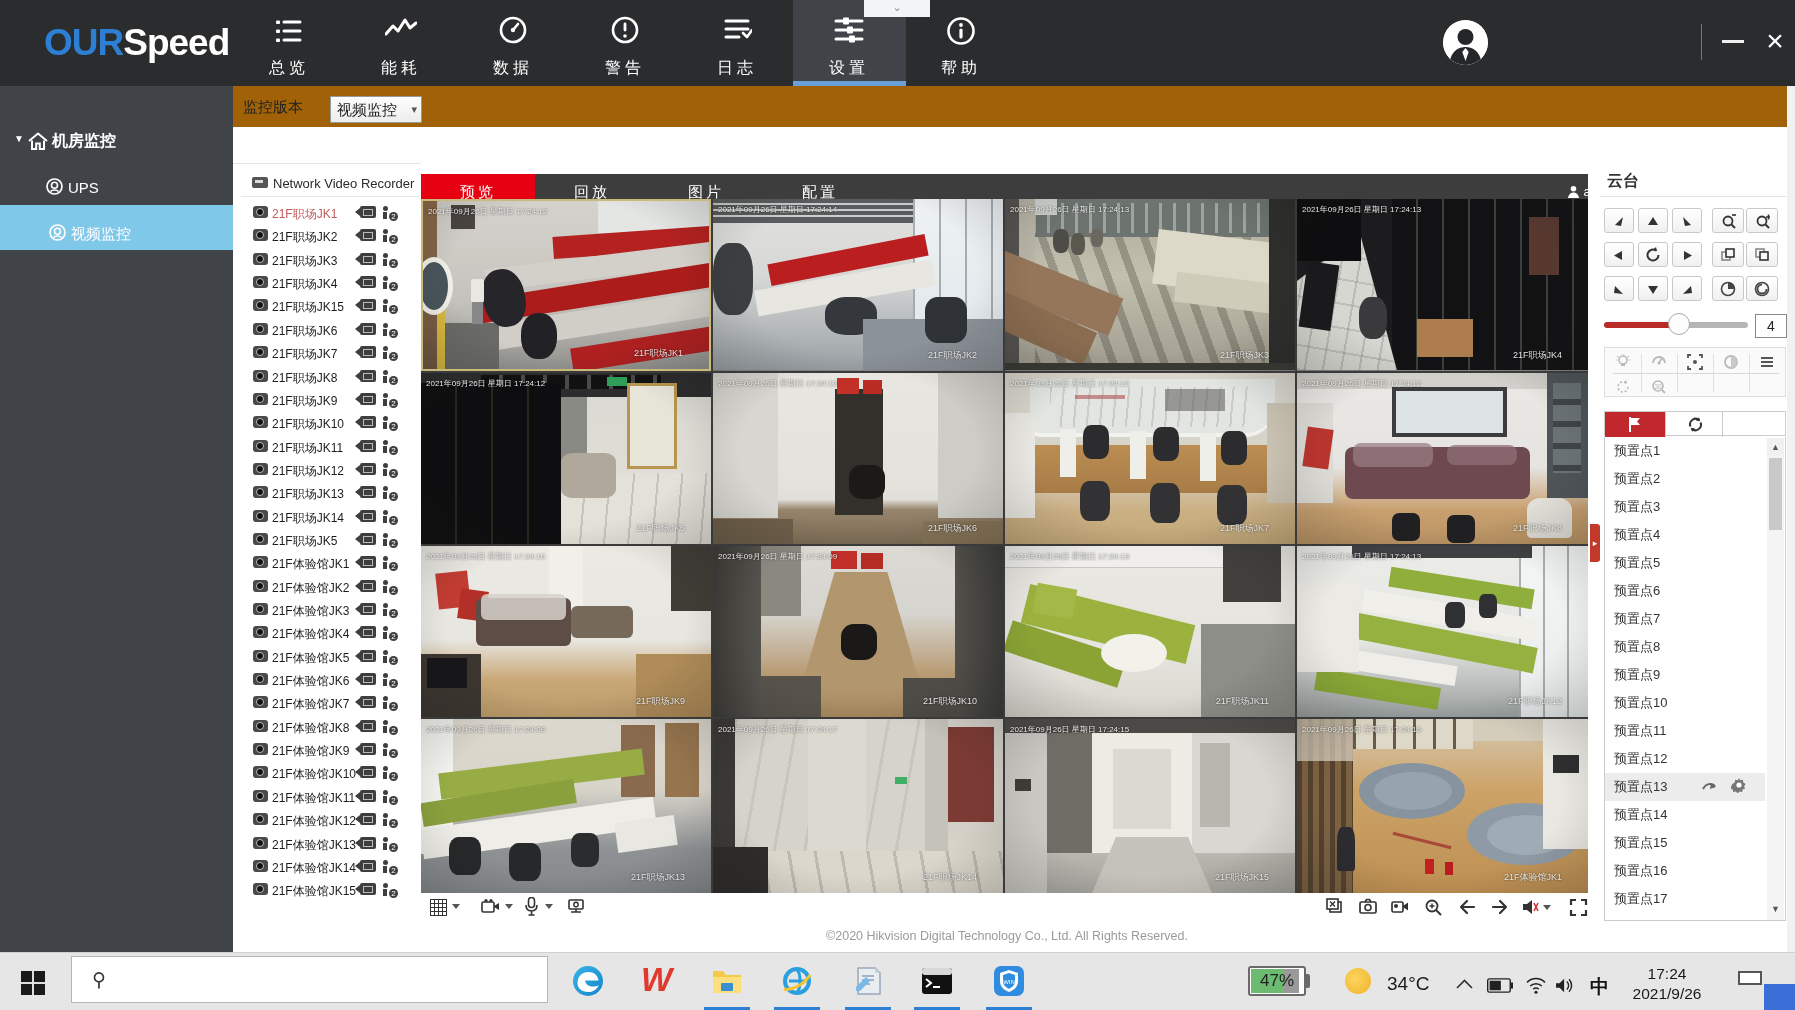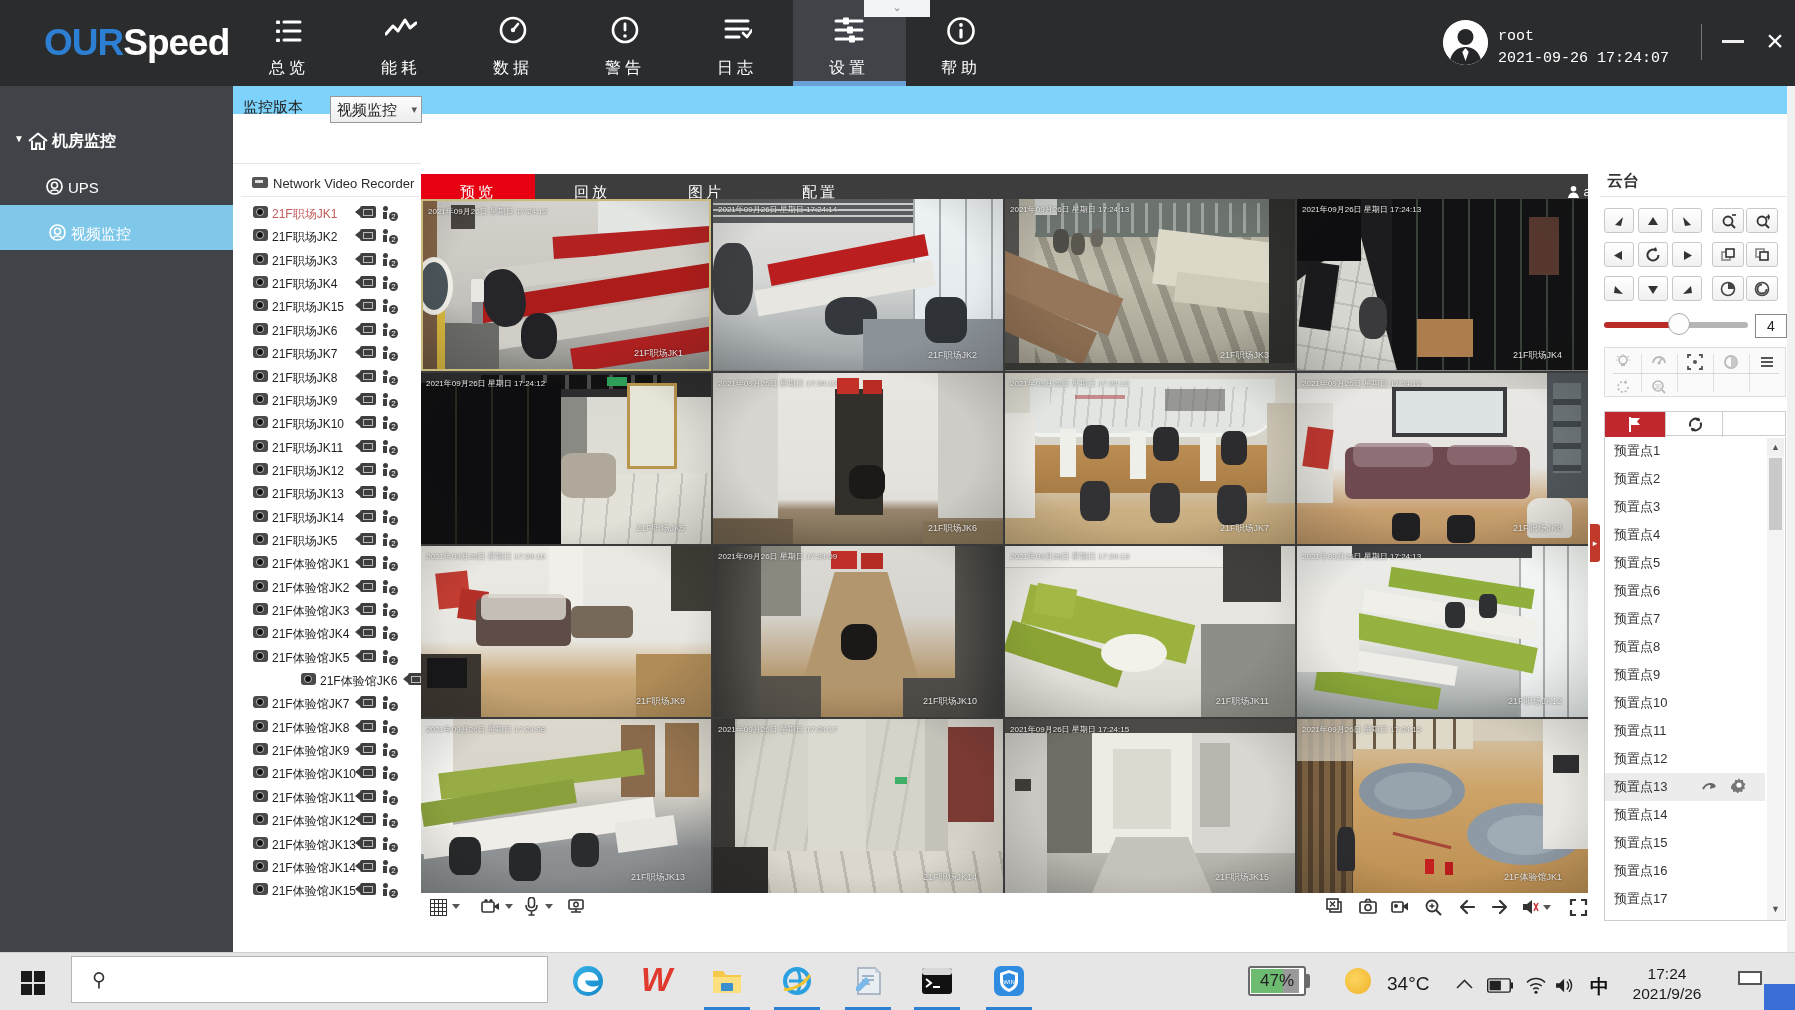--- a/index.html
+++ b/index.html
@@ -18,21 +18,21 @@
 #avatar{position:absolute;left:1443px;top:20px;width:45px;height:45px;border-radius:50%;background:#fff;overflow:hidden;}
 #uinfo{position:absolute;left:1498px;top:26px;color:#fff;font-family:"Liberation Mono",monospace;font-size:15px;line-height:22px;}
 #winsep{position:absolute;left:1701px;top:24px;width:1px;height:36px;background:#777;}
 #btnmin{position:absolute;left:1722px;top:40px;width:22px;height:3px;background:#efefef;}
 #btnclose{position:absolute;left:1763px;top:30px;width:24px;height:24px;color:#fff;font-size:30px;line-height:22px;text-align:center;}
 
 #sidebar{position:absolute;left:0;top:86px;width:233px;height:866px;background:#404347;}
 #side-sel{position:absolute;left:0;top:119px;width:233px;height:45px;background:#7fc8ea;}
 .sitem{position:absolute;color:#fff;font-size:15px;}
 
-#verrow{position:absolute;left:233px;top:86px;width:1562px;height:28px;background:#7dd3fc;}
+#verrow{position:absolute;left:233px;top:86px;width:1562px;height:41px;background:#a16207;}
 #verdrop{position:absolute;left:330px;top:96px;width:92px;height:27px;background:linear-gradient(#fdfdfd,#ededed);border:1px solid #999;font-size:15px;color:#222;line-height:25px;padding-left:6px;overflow:hidden;white-space:nowrap;}
 #hikbar{position:absolute;left:233px;top:127px;width:1548px;height:36px;background:#3d3d3d;margin-top:47px;}
 .hiktab{position:absolute;top:0;height:36px;line-height:36px;color:#fff;font-size:15px;text-align:center;letter-spacing:3px;}
 #hiklinks{position:absolute;top:0;left:0;width:1548px;height:36px;line-height:36px;color:#fff;font-size:13px;}
 #hiklinks span{white-space:nowrap;}
 
 #listpanel{position:absolute;left:233px;top:163px;width:188px;height:789px;background:#fff;border-top:1px solid #e5e5e5;}
 .lrow{position:absolute;left:0;width:188px;height:23px;font-size:12px;color:#1d1d1d;white-space:nowrap;}
 .lrow .cam{position:absolute;left:20px;top:3px;width:15px;height:12px;background:#4a4a4a;border-radius:3px;}
 .lrow .cam:after{content:"";position:absolute;left:3px;top:2px;width:6px;height:6px;border-radius:50%;background:#111;border:1px solid #bbb;}
@@ -149,21 +149,20 @@
         <div class="lb">帮助</div>
       </div>
     <div id="logo"><span class="b">OUR</span><span class="w">Speed</span></div>
     <div id="topdrop">⌄</div>
     <div id="avatar"><svg width="45" height="45" viewBox="0 0 45 45">
           <circle cx="22.5" cy="22.5" r="22.5" fill="#fff"></circle>
           <circle cx="22.5" cy="17" r="8" fill="#25262a"></circle>
           <path d="M6 45 C8 30 16 27 22.5 27 C29 27 37 30 39 45 Z" fill="#25262a"></path>
           <path d="M22.5 28 l-3.2 4 3.2 9 3.2 -9 Z" fill="#fff"></path>
         </svg></div>
-    <div id="uinfo">root<br>2021-09-26 17:24:07</div>
     <div id="winsep"></div>
     <div id="btnmin"></div>
     <div id="btnclose">×</div>
   </div>
 
   <div id="sidebar">
     <div id="side-sel"></div>
     <div class="sitem" style="left:14px;top:47px;font-size:10px;">▼</div>
       <svg width="20" height="18" viewBox="0 0 20 18" style="position:absolute;left:28px;top:46px;">
         <path d="M1 9 L10 1.5 L19 9" fill="none" stroke="#fff" stroke-width="2" stroke-linejoin="round"></path>
@@ -368,21 +367,21 @@
         </span>
       </div>
 <div class="lrow" style="top:482.7px;color:#1d1d1d;">
         <span class="cam"></span>
         <span class="tx">21F体验馆JK5</span>
         <span class="i1 camco"></span>
         <span class="i2 pgear">
           <span class="bar"></span>
         </span>
       </div>
-<div class="lrow" style="top:506.0px;color:#1d1d1d;margin-left:48px;">
+<div class="lrow" style="top:506.0px;color:#1d1d1d;">
         <span class="cam"></span>
         <span class="tx">21F体验馆JK6</span>
         <span class="i1 camco"></span>
         <span class="i2 pgear">
           <span class="bar"></span>
         </span>
       </div>
 <div class="lrow" style="top:529.4px;color:#1d1d1d;">
         <span class="cam"></span>
         <span class="tx">21F体验馆JK7</span>
@@ -763,20 +762,21 @@
       </svg>
 <svg class="abs" style="left:1100px;top:5px;" width="19" height="19" viewBox="0 0 19 19">
         <path d="M2 6v6h4l5 4V2L6 6Z" fill="#333"></path>
         <path d="M13 5l4 8M17 5l-4 8" stroke="#c33" stroke-width="1.6"></path>
       </svg>
 <div class="abs" style="left:1122px;top:12px;width:0;height:0;border-left:4px solid transparent;border-right:4px solid transparent;border-top:5px solid #555;"></div>
 <svg class="abs" style="left:1148px;top:5px;" width="19" height="19" viewBox="0 0 19 19">
         <path d="M2 7V2h5M12 2h5v5M17 12v5h-5M7 17H2v-5" fill="none" stroke="#333" stroke-width="2.2"></path>
       </svg>
     </div>
+  <div id="copyright">©2020 Hikvision Digital Technology Co., Ltd. All Rights Reserved.</div>
 
   <div id="ptz">
     <h3>云台</h3>
     <div class="abs" style="left:12px;top:33px;width:186px;height:1px;background:#e2e2e2;"></div>
     <div id="redhandle">▸</div>
     <div id="dpad">
         <div class="pbtn" style="left:16px;top:45px;"><svg width="18" height="17" viewBox="0 0 18 17" style="margin-top:4px">
             <path d="M5 12 L13 4 L11 13 Z" fill="#333"></path>
           </svg></div>
 <div class="pbtn" style="left:50px;top:45px;"><svg width="18" height="17" viewBox="0 0 18 17" style="margin-top:4px">

